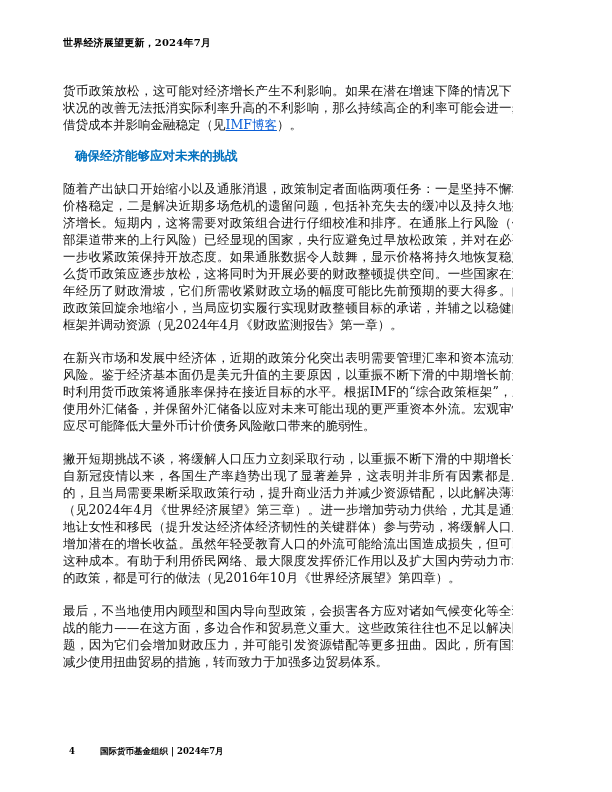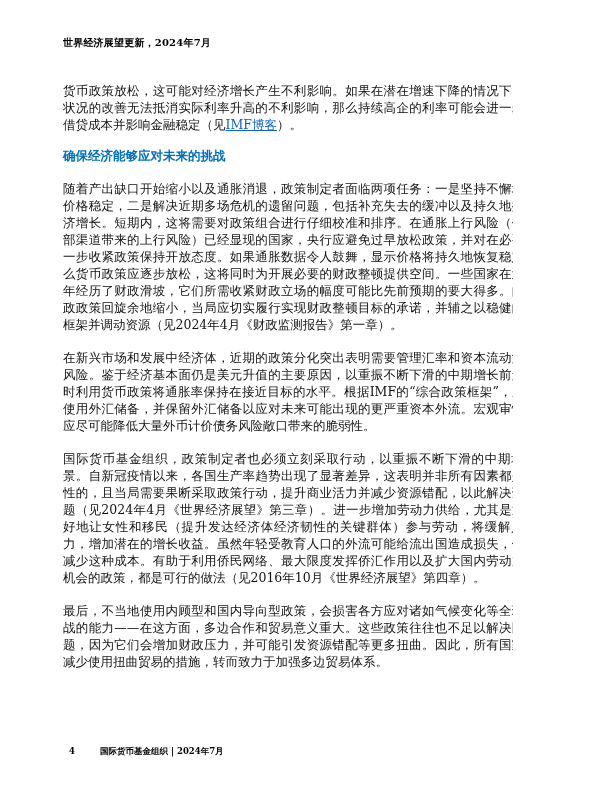--- a/index.html
+++ b/index.html
@@ -38,21 +38,21 @@
     line-height: 17px;
     text-align: justify;
     text-justify: inter-ideograph;
     margin: 16px 0 11px 0;
     word-break: break-all;
   }
   .section-heading {
     font-size: 12.5px;
     line-height: 17px;
     font-weight: bold;
-    margin: 14px 0 9px 0;
+    margin: 14px 0 9px 12px;
   }
   .inline-link {
     text-decoration: underline;
     cursor: pointer;
   }
   .emph {
   }
   .page-footer {
     position: absolute;
     left: 63px;
@@ -80,21 +80,21 @@
 
     <p class="para"><span>货币政策放松，这可能对经济增长产生不利影响。如果在潜在增速下降的情况下，财政状况的改善无法抵消实际利率升高的不利影响，那么持续高企的利率可能会进一步提高借贷成本并影响金融稳定（见</span><span class="inline-link" style="color: rgb(11, 94, 215);">IMF博客</span><span>）。</span></p>
 
 
     <h2 class="section-heading" style="color: rgb(0, 112, 190);">确保经济能够应对未来的挑战</h2>
 
     <p class="para">随着产出缺口开始缩小以及通胀消退，政策制定者面临两项任务：一是坚持不懈地恢复价格稳定，二是解决近期多场危机的遗留问题，包括补充失去的缓冲以及持久地提振经济增长。短期内，这将需要对政策组合进行仔细校准和排序。在通胀上行风险（包括外部渠道带来的上行风险）已经显现的国家，央行应避免过早放松政策，并对在必要时进一步收紧政策保持开放态度。如果通胀数据令人鼓舞，显示价格将持久地恢复稳定，那么货币政策应逐步放松，这将同时为开展必要的财政整顿提供空间。一些国家在过去一年经历了财政滑坡，它们所需收紧财政立场的幅度可能比先前预期的要大得多。由于财政政策回旋余地缩小，当局应切实履行实现财政整顿目标的承诺，并辅之以稳健的财政框架并调动资源（见2024年4月《财政监测报告》第一章）。</p>
 
     <p class="para">在新兴市场和发展中经济体，近期的政策分化突出表明需要管理汇率和资本流动波动的风险。鉴于经济基本面仍是美元升值的主要原因，以重振不断下滑的中期增长前景，同时利用货币政策将通胀率保持在接近目标的水平。根据IMF的“综合政策框架”，应审慎使用外汇储备，并保留外汇储备以应对未来可能出现的更严重资本外流。宏观审慎政策应尽可能降低大量外币计价债务风险敞口带来的脆弱性。</p>
 
-    <p class="para"><span>国际货币基金组织，政策制定者也必须</span><span class="emph">立刻</span><span>采取行动，以重振不断下滑的中期增长前景。自新冠疫情以来，各国生产率趋势出现了显著差异，这表明并非所有因素都是周期性的，且当局需要果断采取政策行动，提升商业活力并减少资源错配，以此解决薄弱问题（见2024年4月《世界经济展望》第三章）。进一步增加劳动力供给，尤其是通过更好地让女性和移民（提升发达经济体经济韧性的关键群体）参与劳动，将缓解人口压力，增加潜在的增长收益。虽然年轻受教育人口的外流可能给流出国造成损失，但可以减少这种成本。有助于利用侨民网络、最大限度发挥侨汇作用以及扩大国内劳动力市场机会的政策，都是可行的做法（见2016年10月《世界经济展望》第四章）。</span></p>
+    <p class="para"><span>撇开短期挑战不谈，将缓解人口压力</span><span class="emph">立刻</span><span>采取行动，以重振不断下滑的中期增长前景。自新冠疫情以来，各国生产率趋势出现了显著差异，这表明并非所有因素都是周期性的，且当局需要果断采取政策行动，提升商业活力并减少资源错配，以此解决薄弱问题（见2024年4月《世界经济展望》第三章）。进一步增加劳动力供给，尤其是通过更好地让女性和移民（提升发达经济体经济韧性的关键群体）参与劳动，将缓解人口压力，增加潜在的增长收益。虽然年轻受教育人口的外流可能给流出国造成损失，但可以减少这种成本。有助于利用侨民网络、最大限度发挥侨汇作用以及扩大国内劳动力市场机会的政策，都是可行的做法（见2016年10月《世界经济展望》第四章）。</span></p>
 
     <p class="para">最后，不当地使用内顾型和国内导向型政策，会损害各方应对诸如气候变化等全球性挑战的能力——在这方面，多边合作和贸易意义重大。这些政策往往也不足以解决国内问题，因为它们会增加财政压力，并可能引发资源错配等更多扭曲。因此，所有国家都应减少使用扭曲贸易的措施，转而致力于加强多边贸易体系。</p>
 
   </div>
 
   <div class="page-footer">
     <span class="footer-pagenum">4</span>
     <span>国际货币基金组织 | 2024年7月</span>
   </div>
 

